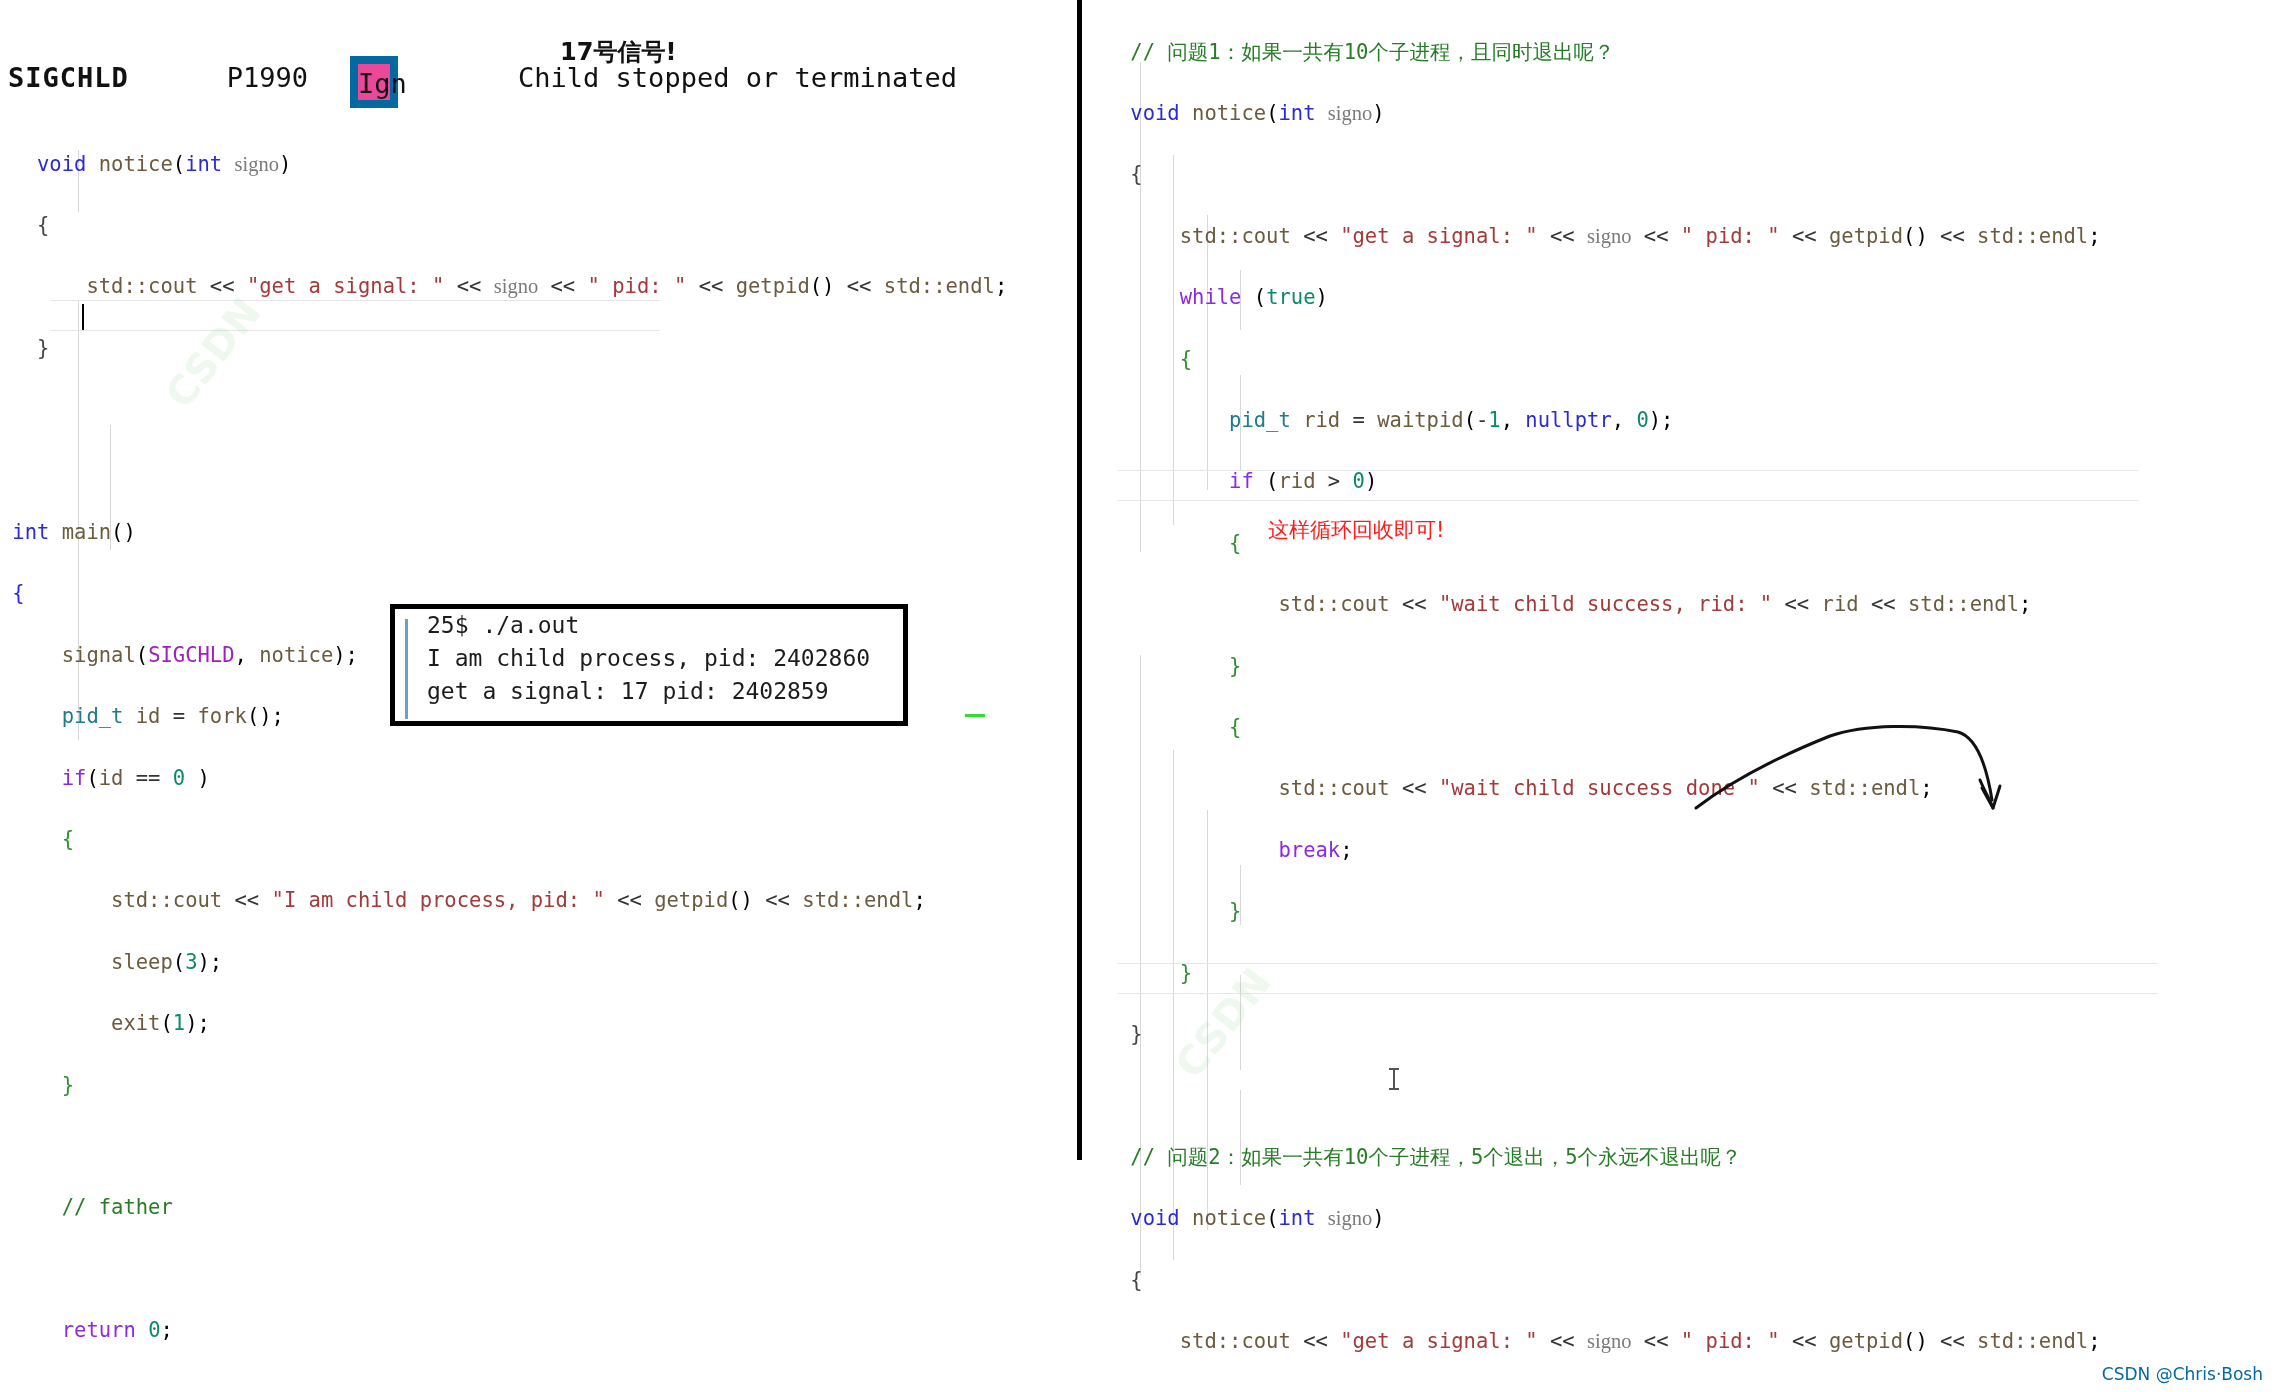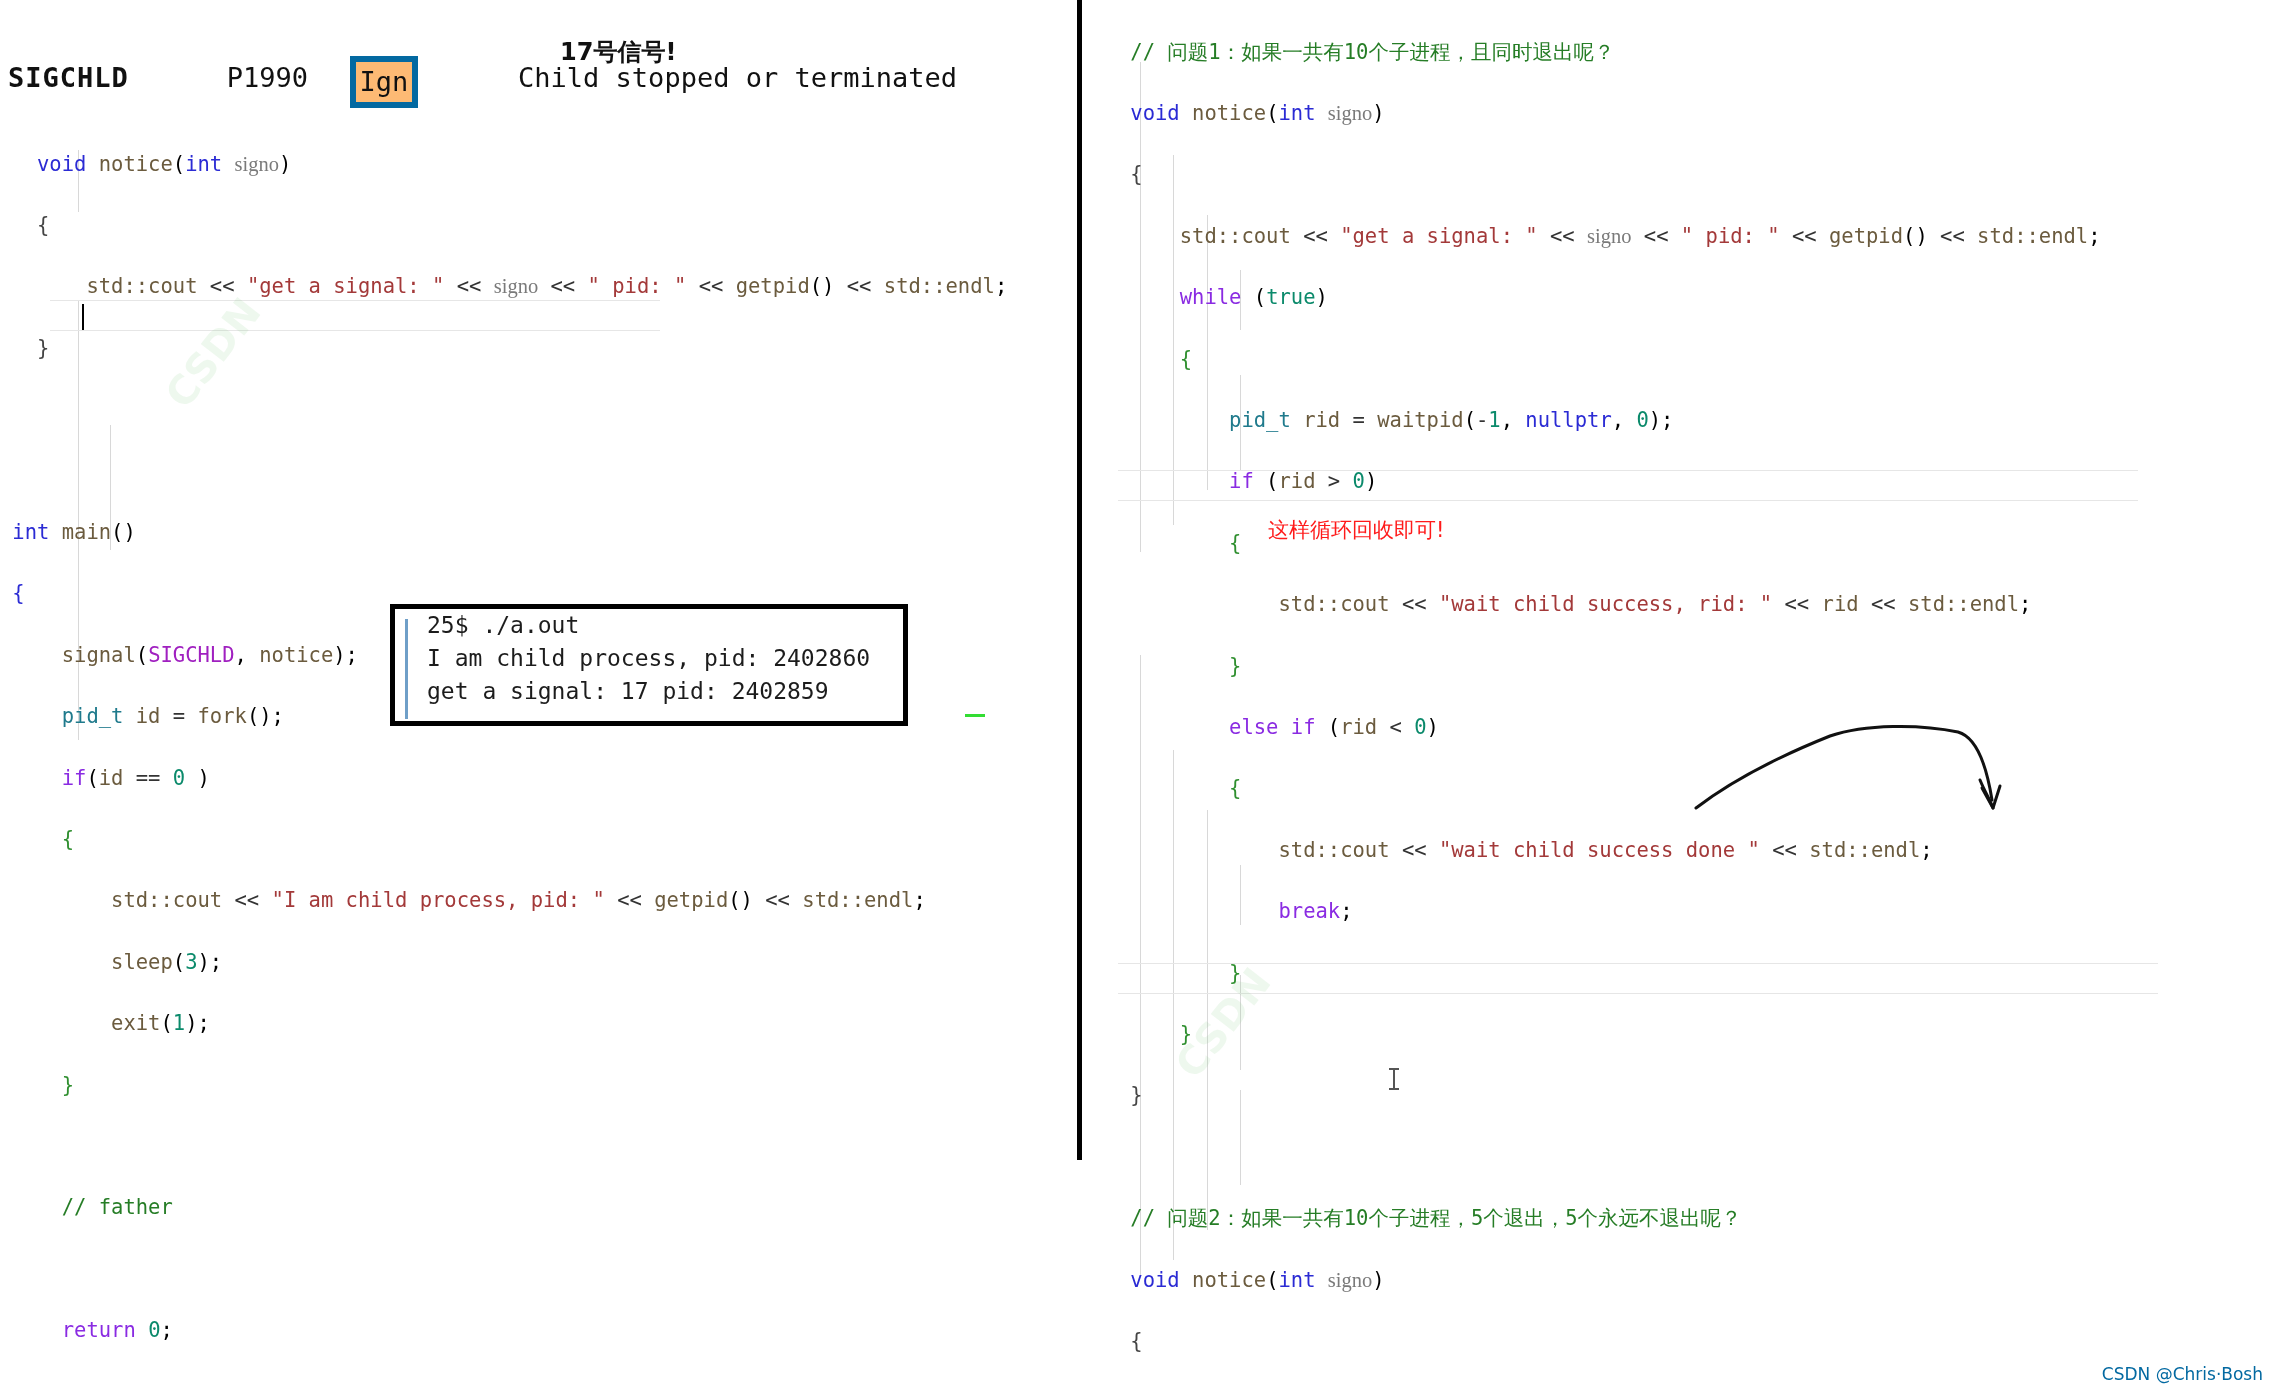--- a/index.html
+++ b/index.html
@@ -28,22 +28,22 @@
   .sigrow{
     position:absolute;left:8px;top:62px;
     font-family:"DejaVu Sans Mono", monospace;
     font-size:27px;color:#111;white-space:nowrap;
   }
   .sigrow .name{font-weight:bold;letter-spacing:1px;}
   .sigrow .pnum{margin-left:98px;font-weight:normal;}
   .sigrow .descr{margin-left:95px;}
   .ign-box{
     position:absolute;left:350px;top:56px;
-    width:68px;height:52px;
-    border:6px solid #0369a1;background:#fdba74;
+    width:48px;height:52px;
+    border:8px solid #0369a1;background:#ec4899;
     box-sizing:border-box;
   }
   .ign-box span{
     display:block;text-align:center;line-height:40px;
     font-size:27px;font-family:"DejaVu Sans Mono", monospace;color:#111;
   }
 
   
   .code{
     position:absolute;
@@ -228,21 +228,20 @@
 <span class="ln"> <span class="kw">void</span> <span class="fn">notice</span>(<span class="kw">int</span> <span class="id">signo</span>)</span>
 <span class="ln"> <span class="brc">{</span></span>
 <span class="ln">     <span class="fn">std::cout</span> <span class="op">&lt;&lt;</span> <span class="str">"get a signal: "</span> <span class="op">&lt;&lt;</span> <span class="id">signo</span> <span class="op">&lt;&lt;</span> <span class="str">" pid: "</span> <span class="op">&lt;&lt;</span> <span class="fn">getpid</span>() <span class="op">&lt;&lt;</span> <span class="fn">std::endl</span>;</span>
 <span class="ln">     <span class="kw2">while</span> (<span class="num">true</span>)</span>
 <span class="ln">     <span class="grn">{</span></span>
 <span class="ln">         <span class="typ">pid_t</span> <span class="fn">rid</span> <span class="op">=</span> <span class="fn">waitpid</span>(<span class="op">-</span><span class="num">1</span>, <span class="kw">nullptr</span>, <span class="num">0</span>);</span>
 <span class="ln">         <span class="kw2">if</span> (<span class="fn">rid</span> <span class="op">&gt;</span> <span class="num">0</span>)</span>
 <span class="ln">         <span class="grn">{</span></span>
 <span class="ln">             <span class="fn">std::cout</span> <span class="op">&lt;&lt;</span> <span class="str">"wait child success, rid: "</span> <span class="op">&lt;&lt;</span> <span class="fn">rid</span> <span class="op">&lt;&lt;</span> <span class="fn">std::endl</span>;</span>
 <span class="ln">         <span class="grn">}</span></span>
-<span class="ln">         <span class="kw2">else if</span> (<span class="fn">rid</span> <span class="op">&lt;</span> <span class="num">0</span>)</span>
 <span class="ln">         <span class="grn">{</span></span>
 <span class="ln">             <span class="fn">std::cout</span> <span class="op">&lt;&lt;</span> <span class="str">"wait child success done "</span> <span class="op">&lt;&lt;</span> <span class="fn">std::endl</span>;</span>
 <span class="ln">             <span class="kw2">break</span>;</span>
 <span class="ln">         <span class="grn">}</span></span>
 <span class="ln">     <span class="grn">}</span></span>
 <span class="ln"> <span class="brc">}</span></span>
 <span class="ln"> </span>
 <span class="ln"> <span class="cmt">// 问题2：如果一共有10个子进程，5个退出，5个永远不退出呢？</span></span>
 <span class="ln"> <span class="kw">void</span> <span class="fn">notice</span>(<span class="kw">int</span> <span class="id">signo</span>)</span>
 <span class="ln"> <span class="brc">{</span></span>

